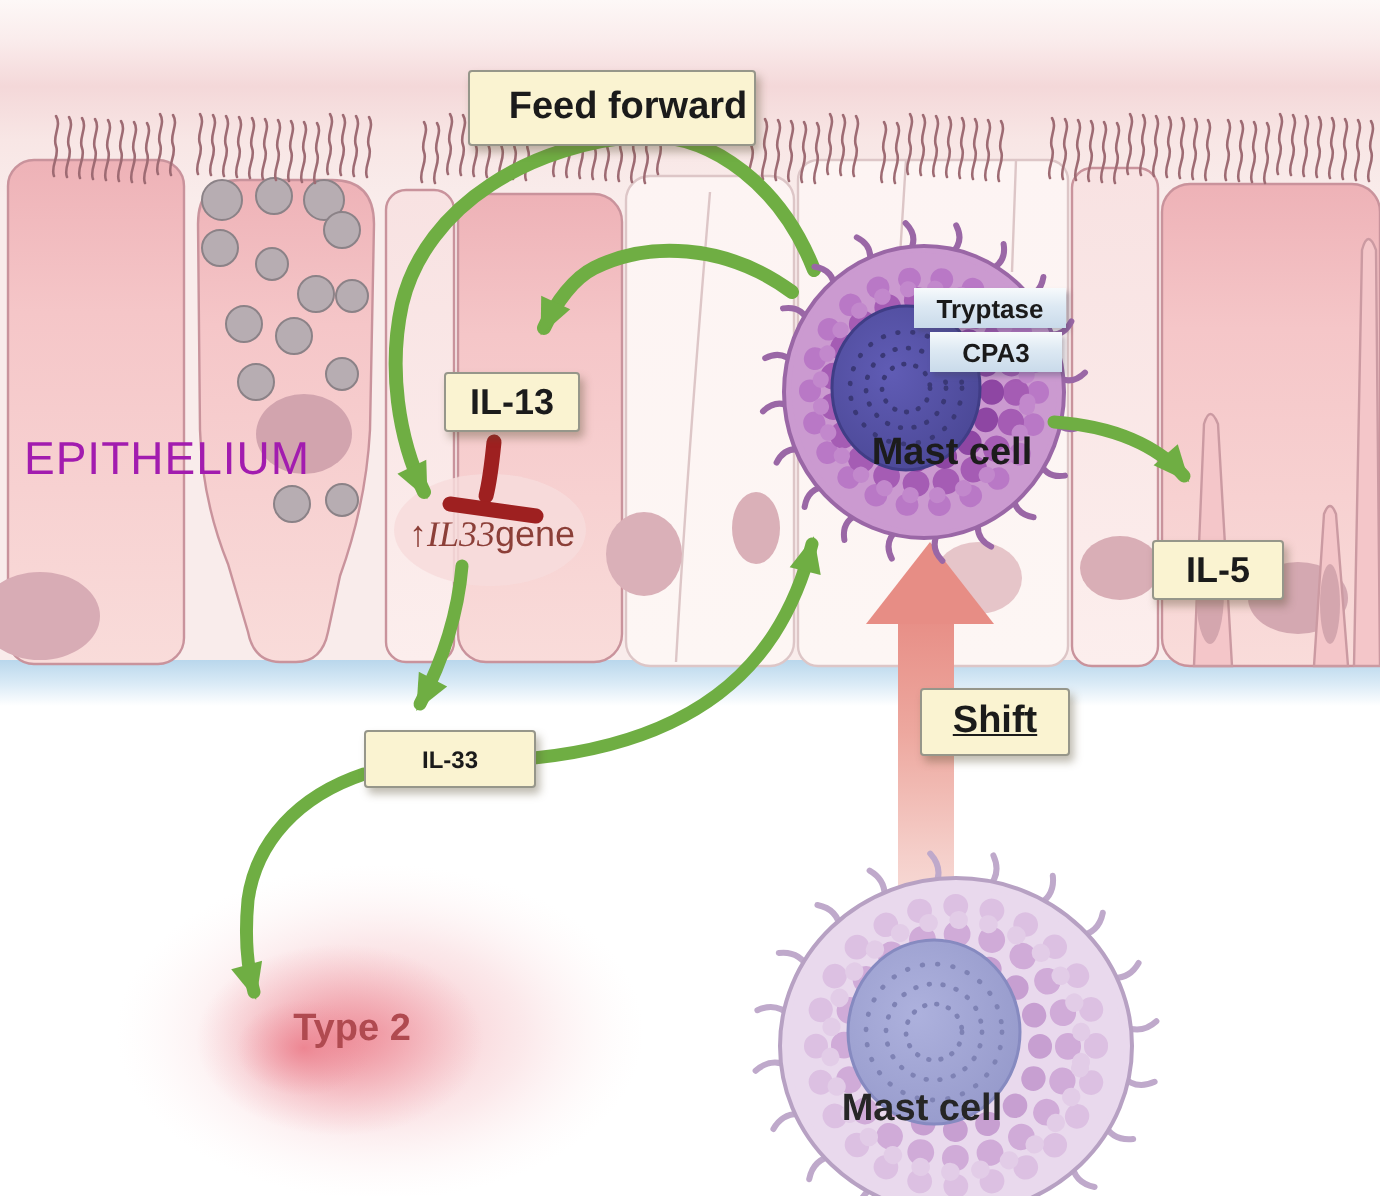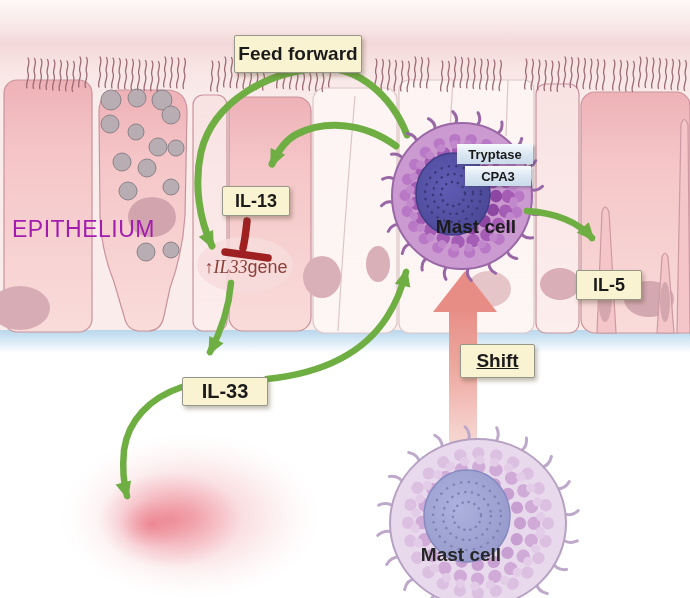--- a/index.html
+++ b/index.html
@@ -3,23 +3,23 @@
 <meta charset="utf-8">
 <style>
   html,body{margin:0;padding:0;background:#fff;}
   .stage{position:relative;width:690px;height:598px;overflow:hidden;
          font-family:"Liberation Sans",sans-serif;background:#fff;}
   .stage svg{position:absolute;left:0;top:0;}
   .lbl{position:absolute;display:flex;align-items:center;justify-content:center;
        white-space:nowrap;}
   .cream{background:#faf3d1;border:1px solid #96968a;border-radius:2px;
          box-shadow:2px 3px 4px rgba(90,80,50,.38);font-weight:700;color:#1b1b1b;}
-  #feedForwardBox{left:234px;top:35px;width:126px;height:36px;font-size:19px;}
+  #feedForwardBox{left:234px;top:35px;width:126px;height:36px;font-size:19px;padding-left:16px;}
   #il13Box{left:222px;top:186px;width:66px;height:28px;font-size:18px;text-align:right;}
-  #il33Box{left:182px;top:377px;width:84px;height:27px;font-size:20px;}
+  #il33Box{left:182px;top:365px;width:84px;height:27px;font-size:12px;}
   #il5Box{left:576px;top:246px;width:64px;height:28px;font-size:18px;margin-top:24px;}
   #shiftBox{left:460px;top:344px;width:73px;height:32px;font-size:19px;text-decoration:underline;}
   .chip{background:linear-gradient(180deg,#f7fafc 0%,#dde9f3 45%,#c9daea 100%);
         border-radius:0;box-shadow:1.5px 2px 2.5px rgba(70,70,95,.35);
         color:#1a1a1a;font-weight:700;font-size:13px;text-align:center;}
   #tryptaseChip{left:457px;top:144px;width:76px;height:20px;}
   #cpa3Chip{left:465px;top:166px;width:66px;height:20px;}
   #epitheliumLbl{left:12px;top:217px;height:24px;font-size:23px;letter-spacing:.5px;
         color:#a21caf;}
   #geneNote{left:196px;top:256px;width:100px;height:22px;font-size:18px;color:#8c3f38;}
@@ -244,16 +244,17 @@
 
 <div class="lbl chip" id="tryptaseChip">Tryptase</div>
 
 <div class="lbl chip" id="cpa3Chip">CPA3</div>
 
 <div class="lbl" id="mastUpperLbl">Mast cell</div>
 
 <div class="lbl" id="mastLowerLbl">Mast cell</div>
 
 <div class="lbl" id="type2Lbl">
+  <div>Type 2</div>
 </div>
 
 
 </div>
 
 </body></html>

